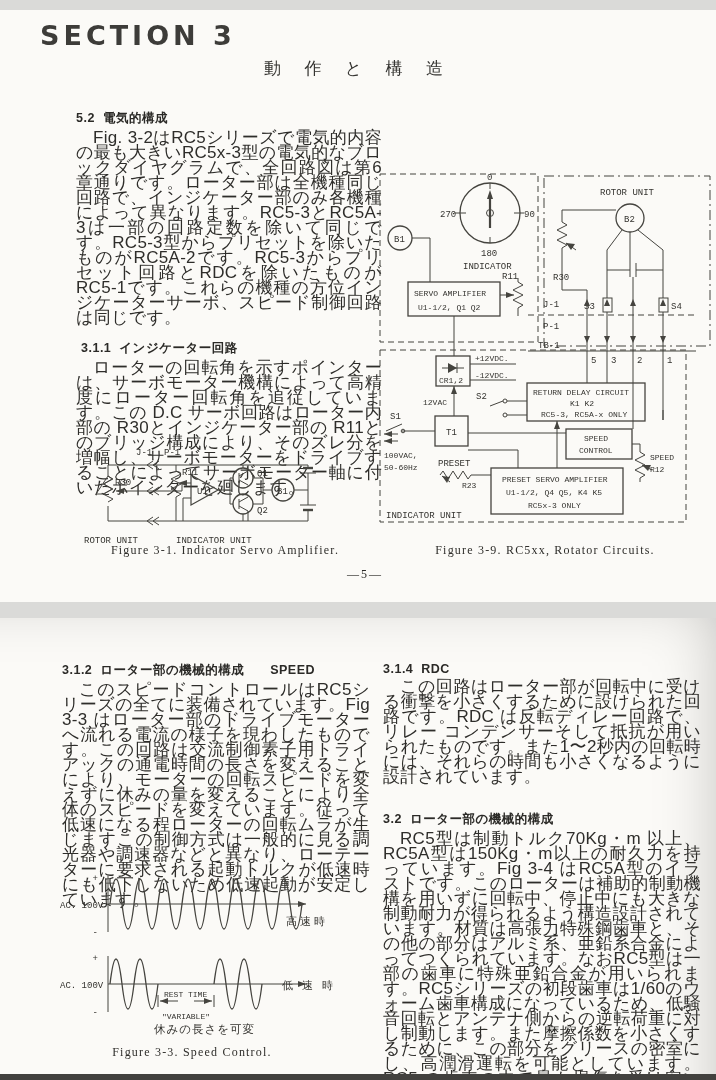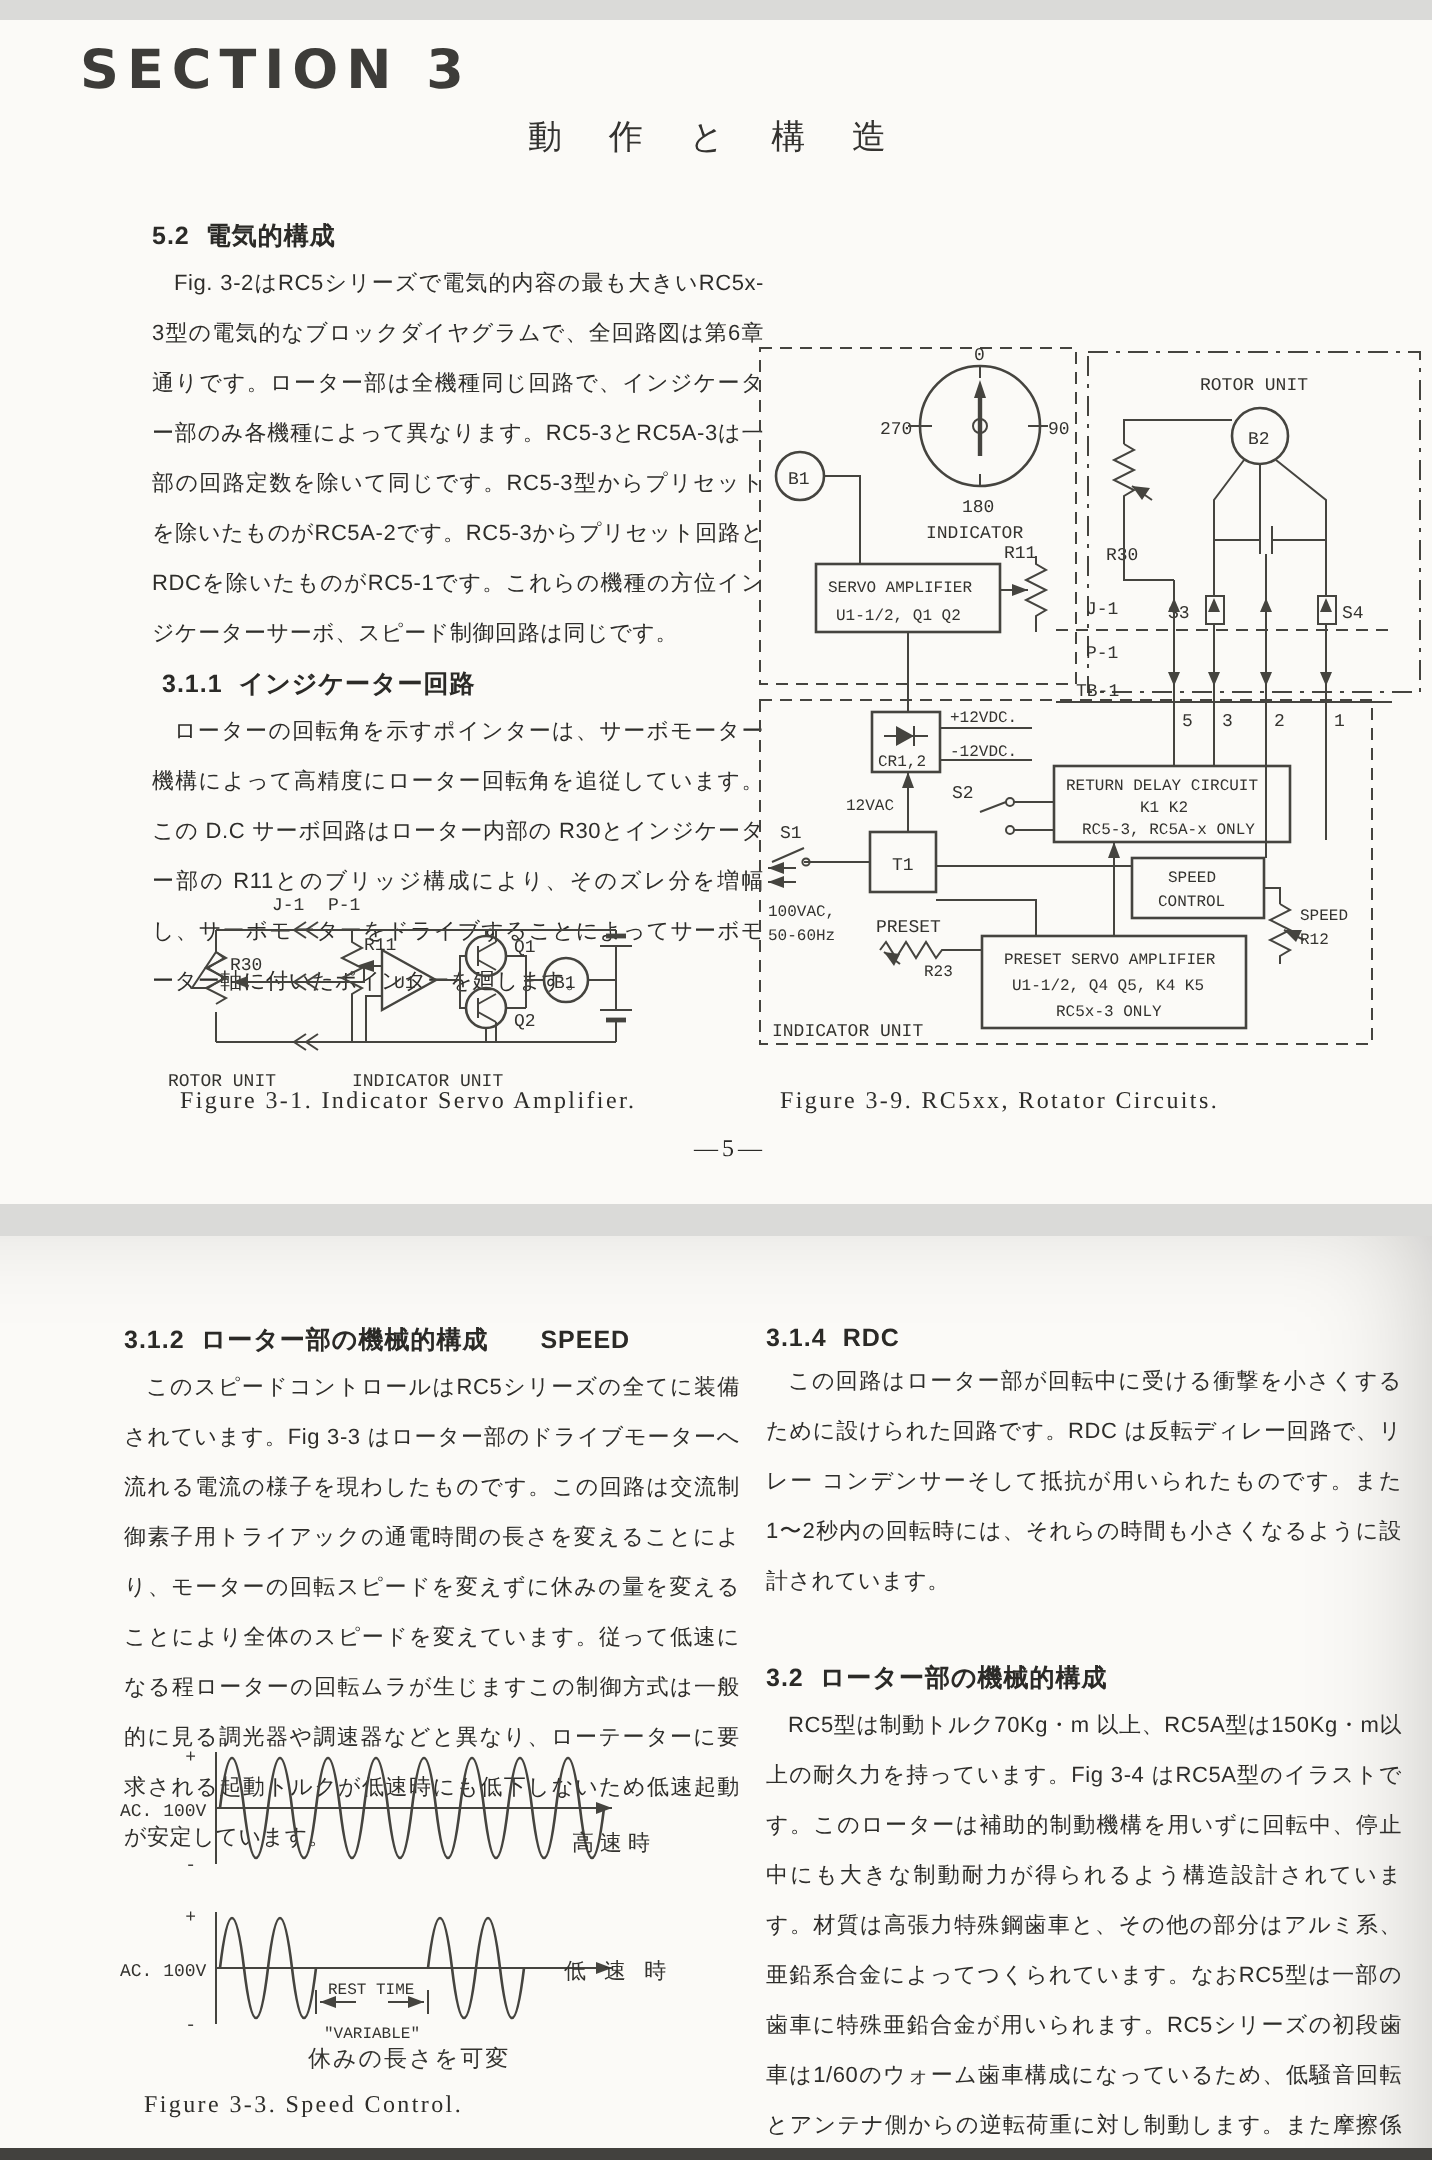--- a/index.html
+++ b/index.html
@@ -21,25 +21,25 @@
   }
   .sec-sub{
     position:absolute;top:47px;left:0;right:0;text-align:center;
     font-family:"DejaVu Serif",serif;font-size:17px;letter-spacing:9px;color:#343330;
   }
 
   .col{position:absolute;}
   h3{font-size:12.5px;font-weight:bold;margin:0;letter-spacing:.5px;color:#2b2a27;}
   h3 .num{margin-right:8px;}
   p.body{
-    font-size:11px;line-height:25px;margin:3px 0 0;text-align:justify;
+    font-size:17px;line-height:15px;margin:3px 0 0;text-align:justify;
     text-indent:1em;letter-spacing:.3px;color:#2e2d2a;
   }
   .caption{
-    position:absolute;text-align:left;
+    position:absolute;text-align:center;
     font-family:"Liberation Serif",serif;font-size:12px;letter-spacing:1.2px;color:#2e2d2a;
   }
   .pageno{
     position:absolute;top:557px;left:320px;width:90px;text-align:center;
     font-family:"Liberation Serif",serif;font-size:12px;letter-spacing:2px;
   }
   svg{position:absolute;overflow:visible;}
   svg text{
     font-family:"Liberation Mono",monospace;font-size:9px;fill:#34332f;
   }
@@ -55,21 +55,21 @@
 <body>
 
 <div class="page page1">
 
   <div class="sec-title">SECTION 3</div>
   <div class="sec-sub">動 作 と 構 造</div>
 
   <div class="col" style="left:76px;top:100px;width:306px;">
     <h3><span class="num">5.2</span><span>電気的構成</span></h3>
     <p class="body">Fig. 3-2はRC5シリーズで電気的内容の最も大きいRC5x-3型の電気的なブロックダイヤグラムで、全回路図は第6章通りです。ローター部は全機種同じ回路で、インジケーター部のみ各機種によって異なります。RC5-3とRC5A-3は一部の回路定数を除いて同じです。RC5-3型からプリセットを除いたものがRC5A-2です。RC5-3からプリセット回路とRDCを除いたものがRC5-1です。これらの機種の方位インジケーターサーボ、スピード制御回路は同じです。</p>
-    <h3 style="margin-top:4px;margin-left:5px;"><span class="num">3.1.1</span><span>インジケーター回路</span></h3>
+    <h3 style="margin-top:15px;margin-left:5px;"><span class="num">3.1.1</span><span>インジケーター回路</span></h3>
     <p class="body">ローターの回転角を示すポインターは、サーボモーター機構によって高精度にローター回転角を追従しています。この D.C サーボ回路はローター内部の R30とインジケーター部の R11とのブリッジ構成により、そのズレ分を増幅し、サーボモーターをドライブすることによってサーボモーター軸に付いたポインターを廻します。</p>
   </div>
 
   <svg style="left:58px;top:423px;" width="322" height="118" viewBox="0 0 322 118">
 
     <path class="wire" d="M50,32 H250"></path>
     <path class="wire" d="M50,88 H250"></path>
     <path class="wire" d="M50,32 V43 M50,73 V88"></path>
     <path class="wire" d="M50,43 l4,3 l-8,5 l8,5 l-8,5 l-8,0 z" fill="none" stroke="#45443f" stroke-width="0"></path>
 

